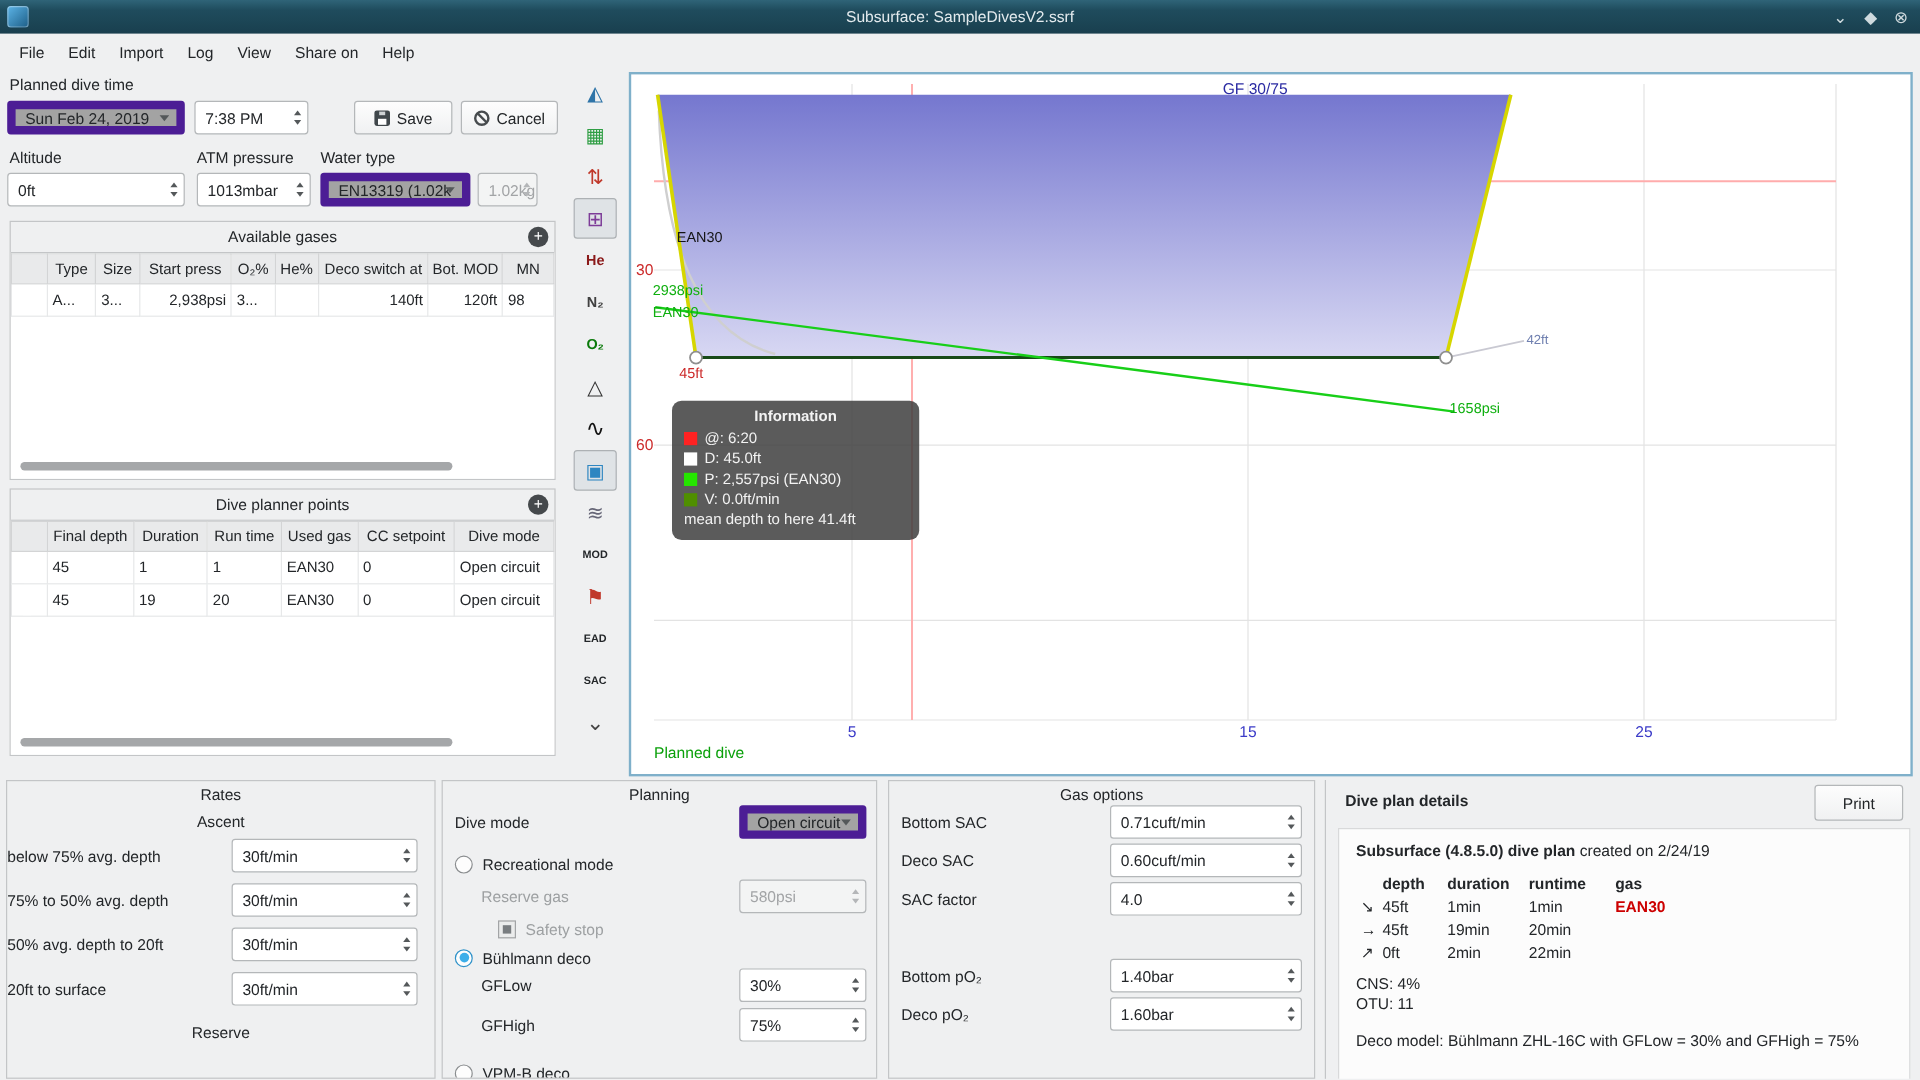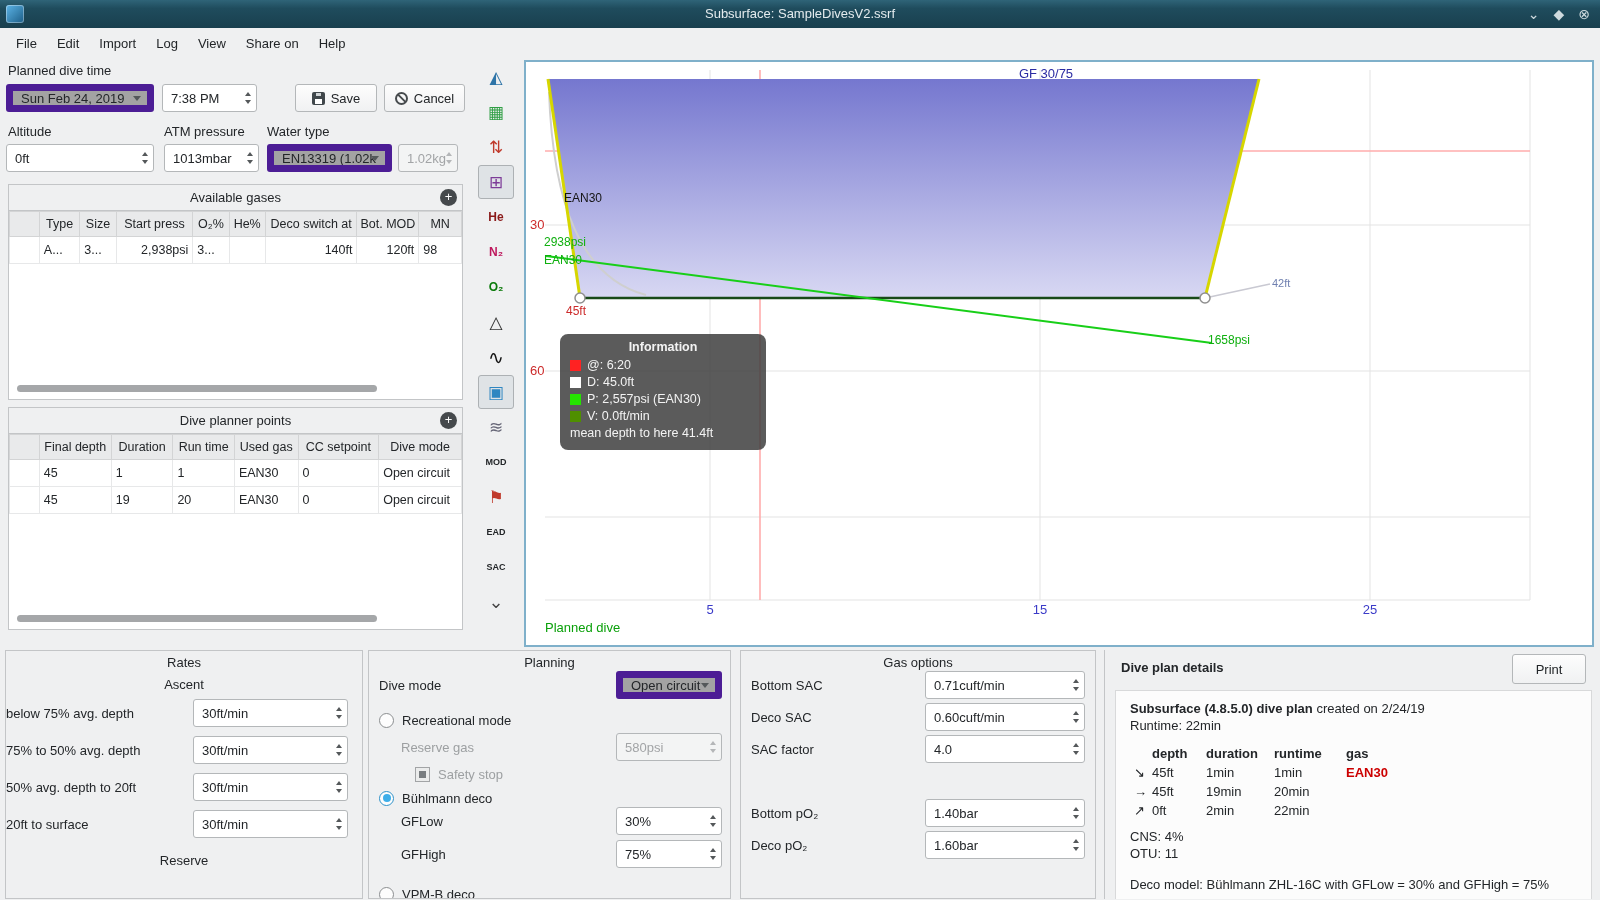--- a/index.html
+++ b/index.html
@@ -58,21 +58,21 @@
   .trash-icon::after{content:"";position:absolute;left:4px;top:4.5px;width:9px;height:1.5px;background:#fff}
   .gaswarn-icon{width:16px;height:16px;border-radius:50%;background:#cf3434;position:relative;margin:0 auto}
   .gaswarn-icon::after{content:"";position:absolute;left:2px;top:7px;width:12px;height:2px;background:#fff;transform:rotate(-45deg)}
 
   
   .vtoolbar{position:absolute;left:470px;top:60px;width:52px;height:588px;display:flex;flex-direction:column;align-items:center;gap:1px}
   .ticon{width:36px;height:34px;display:flex;align-items:center;justify-content:center;font-size:17px;border:1px solid transparent;border-radius:3px}
   .ticon.pressed{background:#dfe3e6;border-color:#adb1b4}
   .ticon.txt{font-size:9px;font-weight:bold}
   .ti-0{color:#2e74a8}.ti-1{color:#2f9e44}.ti-2{color:#c0392b}.ti-3{color:#7d3c98}
-  .ti-4{color:#8b1a1a;font-size:12px;font-weight:bold}.ti-5{color:#be185d;font-size:12px;font-weight:bold}
+  .ti-4{color:#8b1a1a;font-size:12px;font-weight:bold}.ti-5{color:#404040;font-size:12px;font-weight:bold}
   .ti-6{color:#0a7a0a;font-size:12px;font-weight:bold}.ti-7{color:#333}.ti-8{color:#111;font-size:19px}
   .ti-9{color:#2e86c1}.ti-10{color:#667}.ti-12{color:#c0392b}
   .ti-15{color:#444;font-size:18px}
 
   
   .chart{position:absolute;left:524px;top:60px;width:1070px;height:587px;background:#fff;border:2px solid #7fb0ca}
   .chart svg{position:absolute;left:0;top:0}
   .tooltip{position:absolute;left:34px;top:272px;width:206px;background:rgba(62,62,62,.85);border-radius:8px;color:#f3f3f3;font-size:12.5px;line-height:17px;padding:5px 10px 8px}
   .tt-title{text-align:center;font-weight:bold;margin-bottom:1px}
   .tt-row{display:flex;align-items:center;gap:6px}
@@ -167,21 +167,21 @@
     <span>1013mbar</span>
     <span class="spin-btns">
         <i class="up"></i>
         <i class="dn"></i>
       </span>
   </div>
   <div class="combo" style="position:absolute;left:267px;top:86px;width:125px;height:28px">
     <span>EN13319 (1.02k</span>
     <span class="combo-arrow"></span>
   </div>
-  <div class="spin disabled" style="position:absolute;left:398px;top:86px;width:60px;height:28px">
+  <div class="spin disabled" style="position:absolute;left:398px;top:86px;width:50px;height:28px">
     <span>1.02kg</span>
     <span class="spin-btns">
         <i class="up"></i>
         <i class="dn"></i>
       </span>
   </div>
 
   <div class="group" style="left:8px;top:126px;width:455px;height:216px">
     <div class="group-head">
       <span>Available gases</span>
@@ -531,21 +531,20 @@
   </div>
 </div>
 
 <div class="panel" id="details">
   <span class="dp-title">Dive plan details</span>
   <button class="btn print-btn">
       <span>Print</span>
     </button>
   <div class="dp-body">
     <div><b>Subsurface (4.8.5.0) dive plan</b><span> created on 2/24/19</span></div>
-    <div>Runtime: 22min</div>
     <table class="dp-table">
       <tbody>
           <tr>
         <th class="c-arrow"></th>
         <th class="c-depth">depth</th>
         <th class="c-dur">duration</th>
         <th class="c-run">runtime</th>
         <th>gas</th>
       </tr>
       <tr>

